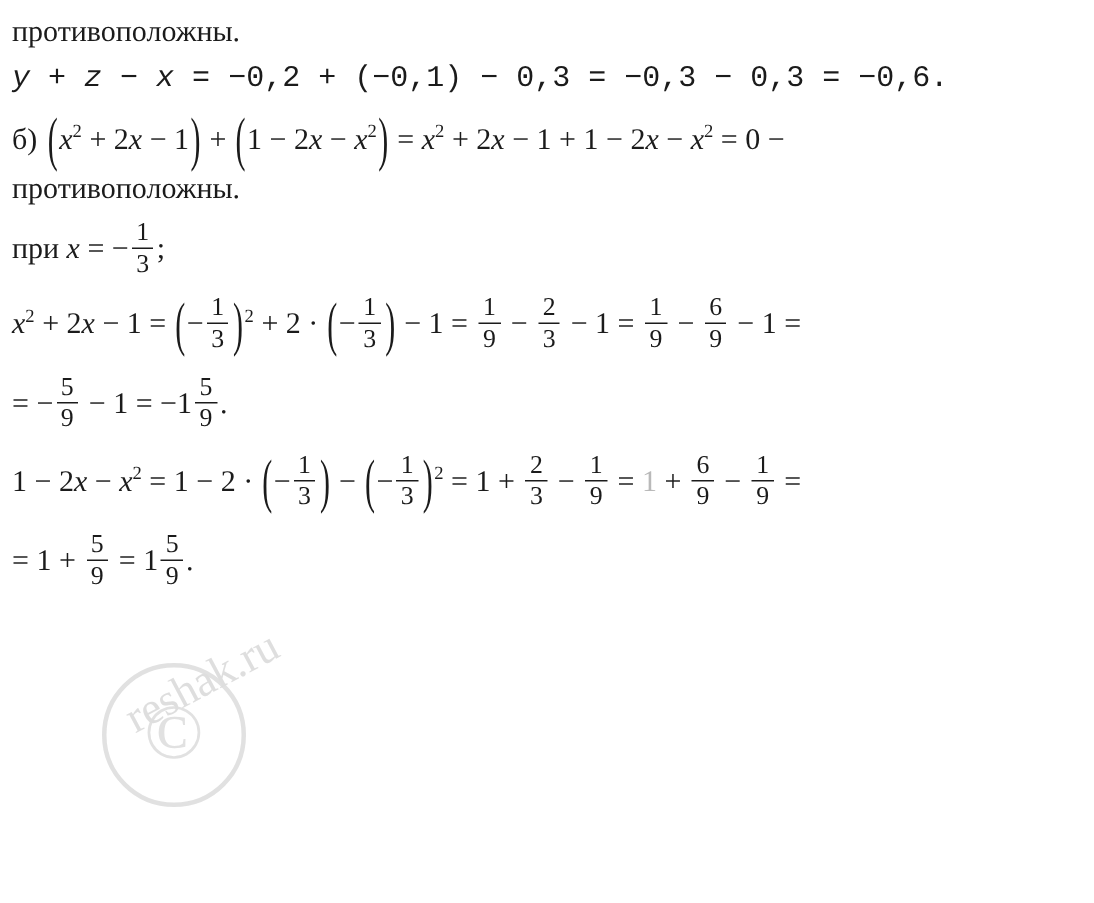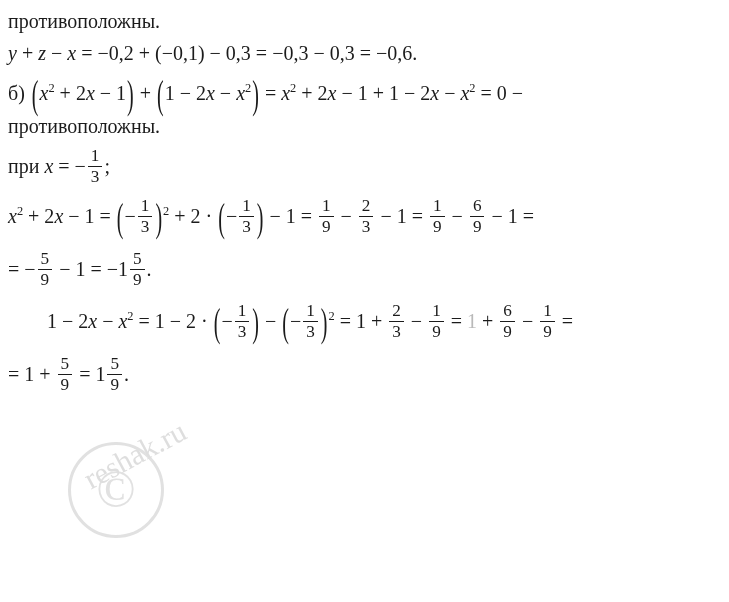--- a/index.html
+++ b/index.html
@@ -115,21 +115,21 @@
 
 <div id="sheet">
 
 
   <div class="line">
     <span>противоположны.</span>
   </div>
 
 
 
-  <div class="line" style="margin-bottom:10px;">
+  <div class="line" style="margin-bottom:10px;font-family:Liberation Mono, monospace;">
     <span class="italic">y</span> + <span class="italic">z</span> − <span class="italic">x</span> = −0,2 + (−0,1) − 0,3 = −0,3 − 0,3 = −0,6.
   </div>
 
   <div class="line">
     <span class="lbl">б)</span><span class="gap"></span><span class="big-paren">(</span><span class="italic">x</span><sup>2</sup> + 2<span class="italic">x</span> − 1<span class="big-paren">)</span> + <span class="big-paren">(</span>1 − 2<span class="italic">x</span> − <span class="italic">x</span><sup>2</sup><span class="big-paren">)</span> = <span class="italic">x</span><sup>2</sup> + 2<span class="italic">x</span> − 1 + 1 − 2<span class="italic">x</span> − <span class="italic">x</span><sup>2</sup> = 0 −
   </div>
 
   <div class="line">
     <span>противоположны.</span>
   </div>
@@ -146,21 +146,21 @@
     <span class="frac"><span class="num">1</span><span class="den">9</span></span> −
     <span class="frac"><span class="num">2</span><span class="den">3</span></span> − 1 =
     <span class="frac"><span class="num">1</span><span class="den">9</span></span> −
     <span class="frac"><span class="num">6</span><span class="den">9</span></span> − 1 =
   </div>
 
   <div class="line" style="line-height:50px;">
     = −<span class="frac"><span class="num">5</span><span class="den">9</span></span> − 1 = −1<span class="frac"><span class="num">5</span><span class="den">9</span></span>.
   </div>
 
-  <div class="line" style="line-height:50px;margin-left:39px;">
+  <div class="line" style="line-height:50px;">
     1 − 2<span class="italic">x</span> − <span class="italic">x</span><sup>2</sup> = 1 − 2 · <span class="big-paren">(</span>−<span class="frac"><span class="num">1</span><span class="den">3</span></span><span class="big-paren">)</span> −
     <span class="big-paren">(</span>−<span class="frac"><span class="num">1</span><span class="den">3</span></span><span class="big-paren">)</span><sup>2</sup> = 1 +
     <span class="frac"><span class="num">2</span><span class="den">3</span></span> −
     <span class="frac"><span class="num">1</span><span class="den">9</span></span> = <span class="faint">1</span> +
     <span class="frac"><span class="num">6</span><span class="den">9</span></span> −
     <span class="frac"><span class="num">1</span><span class="den">9</span></span> =
   </div>
 
   <div class="line" style="line-height:50px;">
     = 1 + <span class="frac"><span class="num">5</span><span class="den">9</span></span> = 1<span class="frac"><span class="num">5</span><span class="den">9</span></span>.

